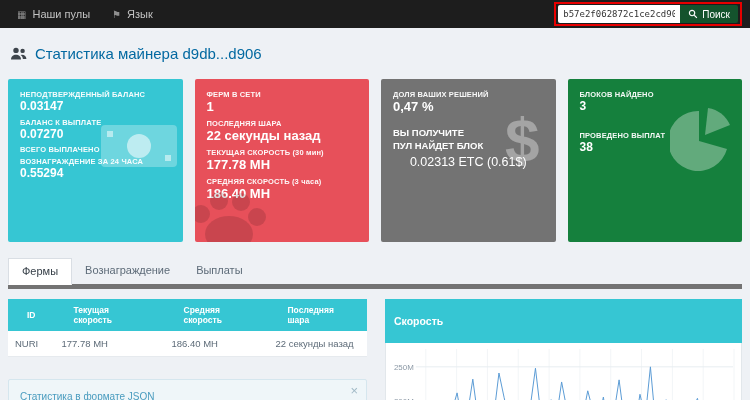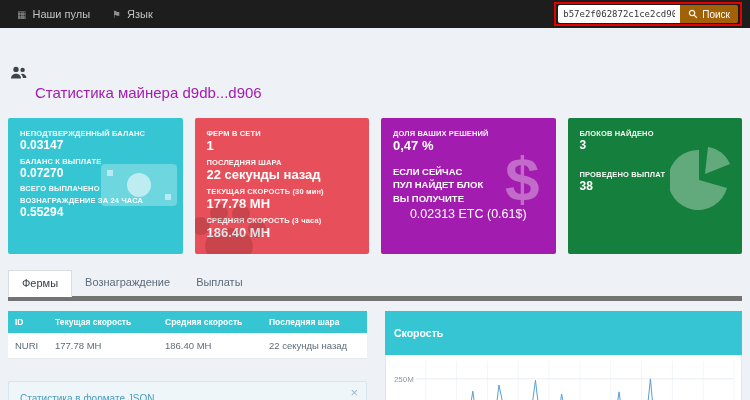--- a/index.html
+++ b/index.html
@@ -18,31 +18,31 @@
   .nav-item { display:flex; align-items:center; gap:6px; padding:0 11px;
               font-size:11px; color:#c2c2c2; cursor:pointer; }
   .nav-item .glyph { color:#8f8f8f; font-size:10px; }
 
   .search-wrap { position:relative; padding:3px 4px; margin-right:2px; }
   .annotation { position:absolute; inset:0; border:2px solid #e80000; pointer-events:none; z-index:5; }
   .search-form { display:flex; align-items:center; }
   .search-input { width:122px; height:18px; border:0; border-radius:2px 0 0 2px;
                   padding:0 5px; font-size:9px; color:#333;
                   font-family:"DejaVu Sans Mono", monospace; }
-  .search-btn { height:18px; background:#a16207; border:0; border-radius:0 2px 2px 0;
+  .search-btn { height:18px; background:#14532d; border:0; border-radius:0 2px 2px 0;
                 color:#fff; font-size:10px; display:flex; align-items:center; gap:4px;
                 padding:0 8px; cursor:pointer; }
 
   
   .page-title-row { display:flex; align-items:center; gap:8px; margin:17px 10px 0; }
-  .page-title { font-size:15px; color:#a21caf; font-weight:400;margin-top:39px; }
+  .page-title { font-size:15px; color:#0369a1; font-weight:400; }
 
   
   .cards { display:grid; grid-template-columns:repeat(4,1fr); gap:12px; margin:17px 8px 0; }
-  .card { height:136px; border-radius:2px; padding:8px 12px; color:#fff;
+  .card { height:163px; border-radius:2px; padding:8px 12px; color:#fff;
           position:relative; overflow:hidden; }
   .lbl { font-size:7.5px; font-weight:600; opacity:.95; margin-top:3px; letter-spacing:.15px; }
   .val { font-size:12px; font-weight:700; line-height:1.3; }
   .card-farms .val { font-size:13px; }
   .share-val { font-size:13px; font-weight:700; }
   .share-note { font-size:9.5px; font-weight:700; line-height:1.4; margin-top:12px; }
   .share-payout { font-size:12.5px; font-weight:400; margin-top:2px;text-align:center; }
   .card-blocks .grp { margin-bottom:16px; }
   .bg-icon { position:absolute; pointer-events:none; }
   .money-icon  { right:4px;  top:40px;  width:80px; height:54px; }
@@ -56,21 +56,21 @@
           font-size:11px; color:#5d6b78; }
   .tab { padding:6px 13px 7px; cursor:pointer; }
   .tab.active { background:#fff; border:1px solid #d9dee4; border-bottom-color:#fff;
                 margin-bottom:-1px; color:#374049; }
 
   
   .main { display:flex; gap:18px; margin:10px 8px 0; align-items:flex-start; }
   .left-col { width:359px; flex:0 0 auto; }
   table { width:100%; border-collapse:collapse; }
   th { background:#36c6d3; color:#fff; text-align:left; font-size:8.5px;
-       padding:6px 7px; font-weight:700; }
+       padding:6px 19px; font-weight:700; }
   td { background:#fff; color:#5d6b78; font-size:9.5px; padding:7px;
        border-bottom:1px solid #e6eaee; }
   th:nth-child(1){ width:40px; } th:nth-child(2){ width:110px; } th:nth-child(3){ width:104px; }
 
   .alert { margin-top:22px; background:#eff6f9; border:1px solid #d5e6ee;
            border-radius:2px; padding:8px 11px; position:relative; }
   .alert a { display:block; color:#4a9cbf; font-size:10px; line-height:1.75;
              text-decoration:none; cursor:pointer; }
   .alert .close { position:absolute; top:3px; right:8px; color:#a0b9c6;
                   font-size:13px; cursor:pointer; }
@@ -171,27 +171,26 @@
       <g fill="rgba(0,0,0,0.13)">
         <ellipse cx="40" cy="50" rx="24" ry="18"></ellipse>
         <circle cx="12" cy="30" r="9"></circle>
         <circle cx="30" cy="17" r="9"></circle>
         <circle cx="52" cy="18" r="9"></circle>
         <circle cx="68" cy="33" r="9"></circle>
       </g>
     </svg>
   </div>
 
-  <div class="card card-share" style="background: #a21caf;">
+  <div class="card card-share" style="background: #737373;">
     <div class="lbl">ДОЛЯ ВАШИХ РЕШЕНИЙ</div>
     <div class="share-val">0,47 %</div>
     <div class="share-note">
-      <div>ЕСЛИ СЕЙЧАС</div>
+      <div>ВЫ ПОЛУЧИТЕ</div>
       <div>ПУЛ НАЙДЕТ БЛОК</div>
-      <div>ВЫ ПОЛУЧИТЕ</div>
     </div>
     <div class="share-payout">0.02313 ETC (0.61$)</div>
     <div class="bg-icon dollar-icon">$</div>
   </div>
 
   <div class="card card-blocks" style="background: #15803d;">
     <div class="grp">
         <div class="lbl">БЛОКОВ НАЙДЕНО</div>
       <div class="val">3</div>
       </div>

